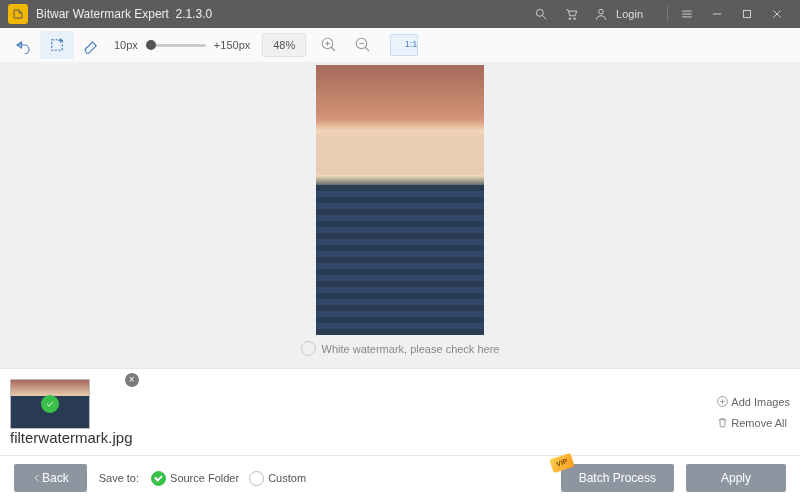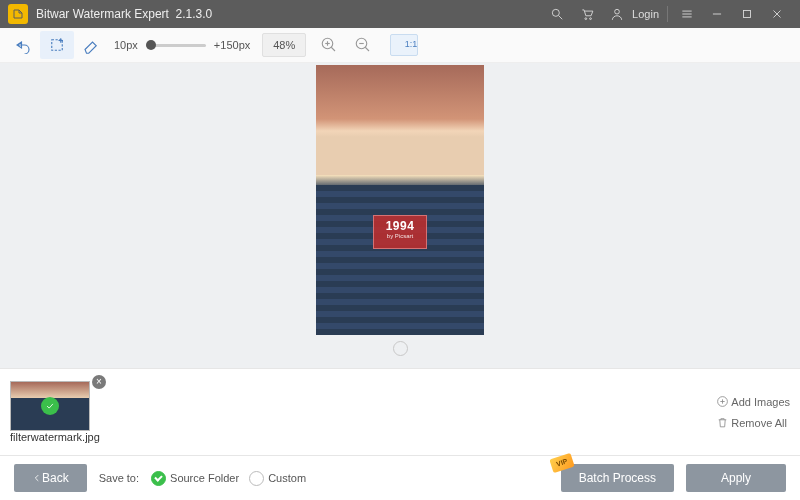--- a/index.html
+++ b/index.html
@@ -5,21 +5,21 @@
 html,body{margin:0;padding:0;font-family:"Segoe UI",Arial,sans-serif;font-size:12px;background:#fff;color:#333}
 .window{width:800px;height:500px;display:flex;flex-direction:column;background:#fff;position:relative}
 
 .titlebar{height:28px;background:#5c5c5c;display:flex;align-items:center;padding:0 8px;color:#fff}
 .logo{width:20px;height:20px;background:#f2b800;border-radius:3px;display:flex;align-items:center;justify-content:center;margin-right:8px}
 .logo svg{width:12px;height:12px}
 .titlebar .title{font-size:12px;font-weight:400;color:#eee}
 .titlebar .spacer{flex:1}
 .titlebar .titem{width:30px;height:28px;display:flex;align-items:center;justify-content:center;color:#ddd;cursor:pointer}
 .titlebar .titem svg{width:14px;height:14px;stroke:#ddd;fill:none;stroke-width:1.5}
-.titlebar .login-txt{font-size:11px;color:#ddd;margin-right:4px}
+.titlebar .login-txt{font-size:11px;color:#ddd;margin-right:20px}
 .titlebar .vsep{width:1px;height:16px;background:#777;margin:0 4px}
 
 .toolbar{height:34px;background:#fafafa;border-bottom:1px solid #eee;display:flex;align-items:center;padding:0 6px}
 .tbtn{width:34px;height:28px;display:flex;align-items:center;justify-content:center;border-radius:2px;cursor:pointer}
 .tbtn.active{background:#e8f0fa}
 .tbtn svg{width:18px;height:18px}
 .size-group{display:flex;align-items:center;margin-left:6px;gap:4px}
 .size-lbl{font-size:11px;color:#555}
 .slider{width:60px;height:3px;background:#ccc;border-radius:2px;position:relative;margin:0 4px}
 .slider .knob{width:10px;height:10px;border-radius:50%;background:#555;position:absolute;top:-4px;left:0}
@@ -39,21 +39,21 @@
 .check-circle{width:13px;height:13px;border:1.5px solid #c8c8c8;border-radius:50%}
 
 .thumbrow{height:78px;background:#fff;border-top:1px solid #e6e6e6;display:flex;align-items:center;padding:4px 10px;gap:10px}
 .thumb{position:relative}
 .thumb-img{width:78px;height:48px;border:1px solid #bbb;background:#2a3c54;position:relative;overflow:hidden}
 .thumb-img .mini-sky{position:absolute;top:0;left:0;right:0;height:16px;background:linear-gradient(#a66a5a,#e8cdb0)}
 .thumb-img .mini-sea{position:absolute;top:16px;left:0;right:0;bottom:0;background:#2a3c54}
 .thumb-img .ok{position:absolute;left:50%;top:50%;transform:translate(-50%,-50%);width:18px;height:18px;border-radius:50%;background:#3bbf4b;display:flex;align-items:center;justify-content:center}
 .thumb-img .ok svg{width:10px;height:10px;stroke:#fff;stroke-width:2;fill:none}
 .thumb .close{position:absolute;right:-6px;top:-6px;width:14px;height:14px;border-radius:50%;background:#7a7a7a;color:#fff;font-size:10px;line-height:14px;text-align:center;cursor:pointer}
-.thumb .fname{font-size:11px;color:#333;}
+.thumb .fname{font-size:15px;color:#333;}
 .thumbrow .tspacer{flex:1}
 .side-links{display:flex;flex-direction:column;gap:8px;align-items:flex-start}
 .side-links .lnk{display:flex;align-items:center;gap:2px;font-size:11px;color:#666;cursor:pointer}
 .side-links .lnk svg{width:13px;height:13px;stroke:#888;fill:none;stroke-width:1.5}
 
 .footer{height:44px;border-top:1px solid #e6e6e6;display:flex;align-items:center;padding:0 14px;gap:12px}
 .btn{height:28px;padding:0 18px;border-radius:2px;display:flex;align-items:center;justify-content:center;gap:0;font-size:12px;cursor:pointer;border:none}
 .btn.gray{background:#8d96a0;color:#fff}
 .btn.gray svg{width:10px;height:10px;stroke:#fff;fill:none;stroke-width:2}
 .save-lbl{font-size:11px;color:#555}
@@ -168,27 +168,24 @@
       </div>
     <div class="ratio-btn">1:1</div>
   </div>
 
   <div class="canvas">
     <div class="preview">
       <div class="sky"></div>
         <div class="horizon"></div>
         <div class="sunline"></div>
         <div class="sea"></div>
-      <div class="wmark">
-        <div class="yr">1994</div>
-        <div class="by">by Picsart</div>
-      </div>
     </div>
     <div class="check-row">
       <span class="check-circle"></span>
+      <span>White watermark, please check here</span>
     </div>
   </div>
 
   <div class="thumbrow">
     <div class="thumb">
       <div class="thumb-img">
         <div class="mini-sky"></div>
           <div class="mini-sea"></div>
         <div class="ok">
             <svg viewBox="0 0 24 24">

